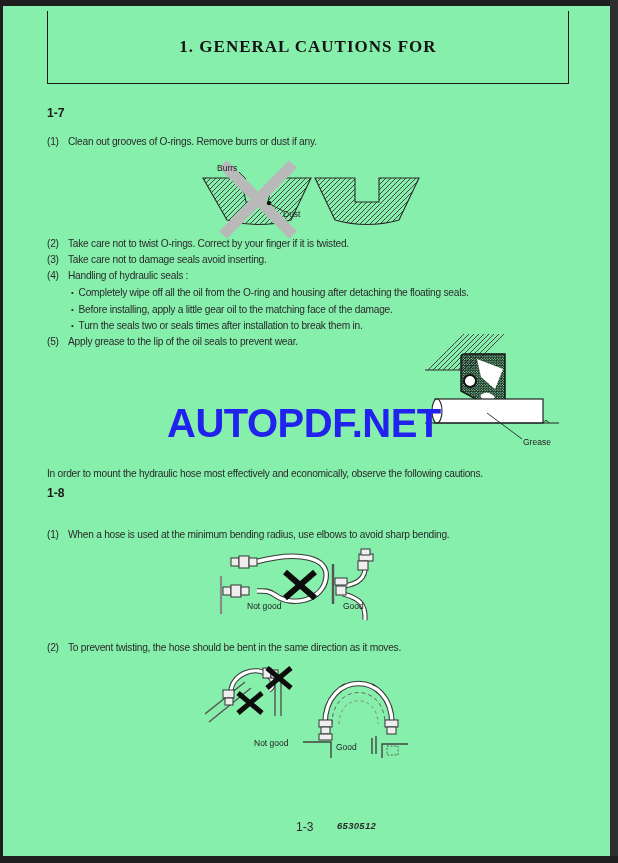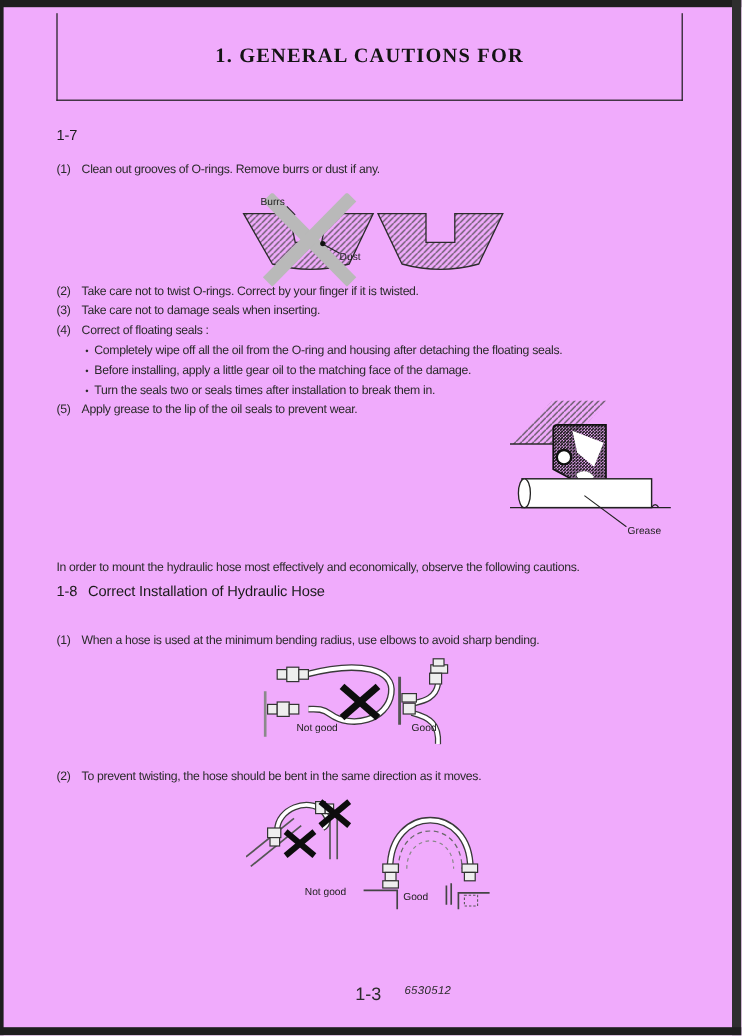--- a/index.html
+++ b/index.html
@@ -1,51 +1,51 @@
 <!DOCTYPE html>
 <html><head>
 <meta charset="utf-8">
 <style>
   html,body{margin:0;padding:0;background:#fff;}
-  .page{position:relative;width:618px;height:863px;background:#f0abfc;overflow:hidden;
+  .page{position:relative;width:618px;height:863px;background:#86efac;overflow:hidden;
         font-family:"Liberation Sans","DejaVu Sans",sans-serif;color:#262626;}
   
   .bar{position:absolute;background:#1e1e1e;}
   .bar-top{left:0;top:0;width:618px;height:6px;}
   .bar-bottom{left:0;bottom:0;width:618px;height:7px;}
   .bar-left{left:0;top:0;width:3px;height:863px;}
   .bar-right{right:0;top:0;width:8px;height:863px;background:#2e2e2e;}
   
   .headerbox{position:absolute;left:47px;top:11px;width:520px;height:72px;
              border-left:1.4px solid #1a1a1a;border-right:1.4px solid #1a1a1a;border-bottom:1.4px solid #1a1a1a;
              display:flex;flex-direction:column;justify-content:center;align-items:center;}
   .title-line{font-family:"Liberation Serif","DejaVu Serif",serif;font-size:17px;font-weight:600;
               letter-spacing:1px;line-height:22px;color:#141414;white-space:nowrap;}
   
-  .sec-head{position:absolute;left:47px;display:flex;font-weight:normal;font-size:12.2px;
-            color:#1b1b1b;white-space:nowrap;letter-spacing:-0.1px;}
+  .sec-head{position:absolute;left:47px;display:flex;font-weight:bold;font-size:12.2px;
+            color:#1b1b1b;white-space:nowrap;letter-spacing:-0.1px;flex-direction:column;}
   .sec-head .n{margin-right:9px;}
   
   .item{position:absolute;left:47px;display:flex;font-size:10.2px;letter-spacing:-0.25px;
         color:#2a2a2a;white-space:nowrap;}
   .item .n{width:21px;flex:none;}
   .sub{position:absolute;left:71px;display:flex;font-size:10.2px;letter-spacing:-0.25px;
        color:#2a2a2a;white-space:nowrap;}
   .sub .b{margin-right:5px;font-size:8px;line-height:12px;}
   .para{position:absolute;left:47px;font-size:10.2px;letter-spacing:-0.25px;color:#2a2a2a;white-space:nowrap;}
   
   .fig{position:absolute;}
   .fig text{font-family:"Liberation Sans","DejaVu Sans",sans-serif;fill:#222;}
   
   .watermark{position:absolute;left:167px;top:401px;font-size:40px;font-weight:600;
              letter-spacing:-0.5px;white-space:nowrap;}
   
-  .footer-page{position:absolute;left:296px;top:820px;font-size:15px;color:#2a2a2a;}
+  .footer-page{position:absolute;left:296px;top:820px;font-size:12px;color:#2a2a2a;}
   .footer-code{position:absolute;left:337px;top:820px;font-size:9.5px;color:#2a2a2a;
-               font-style:italic;font-weight:400;letter-spacing:0.3px;}
+               font-style:italic;font-weight:700;letter-spacing:0.3px;}
 </style>
 </head>
 <body>
 
 <div class="page">
 
   <div class="bar bar-top"></div>
   <div class="bar bar-left"></div>
   <div class="bar bar-right"></div>
   <div class="bar bar-bottom"></div>
@@ -87,25 +87,25 @@
 
     <path d="M122,17 L162,17 L162,41 L186,41 L186,17 L226,17 L206,59 Q174,68 142,59 Z" fill="url(#hatch)" stroke="#2b2b2b" stroke-width="1.1"></path>
   </svg>
 
   <div class="item" style="top:238px;">
     <span class="n">(2)</span>
     <span>Take care not to twist O-rings. Correct by your finger if it is twisted.</span>
   </div>
   <div class="item" style="top:254px;">
     <span class="n">(3)</span>
-    <span>Take care not to damage seals when inserting.</span>
+    <span>Take care not to damage seals avoid inserting.</span>
   </div>
   <div class="item" style="top:270px;">
     <span class="n">(4)</span>
-    <span>Correct of floating seals :</span>
+    <span>Handling of hydraulic seals :</span>
   </div>
   <div class="sub" style="top:287px;">
     <span class="b">•</span>
     <span>Completely wipe off all the oil from the O-ring and housing after detaching the floating seals.</span>
   </div>
   <div class="sub" style="top:304px;">
     <span class="b">•</span>
     <span>Before installing, apply a little gear oil to the matching face of the damage.</span>
   </div>
   <div class="sub" style="top:320px;">
@@ -129,24 +129,24 @@
 
     <rect x="10" y="66" width="108" height="24" fill="#ffffff" stroke="#222" stroke-width="1.2"></rect>
     <ellipse cx="12" cy="78" rx="5" ry="12" fill="#ffffff" stroke="#222" stroke-width="1.1"></ellipse>
     <line x1="0" y1="90" x2="134" y2="90" stroke="#222" stroke-width="1"></line>
     <path d="M118,90 q3,-5 6,0" fill="none" stroke="#222" stroke-width="0.9"></path>
 
     <line x1="62" y1="80" x2="97" y2="106" stroke="#222" stroke-width="0.9"></line>
     <text x="98" y="112" font-size="8.5">Grease</text>
   </svg>
 
+  <div class="watermark" style="color: rgb(34, 34, 238);">AUTOPDF.NET</div>
 
   <div class="sec-head" style="top:466px;margin-top:20px;">
     <span class="n">1-8</span>
-    <span>Correct Installation of Hydraulic Hose</span>
   </div>
   <div class="para" style="top:468px;">In order to mount the hydraulic hose most effectively and economically, observe the following cautions.</div>
   <div class="item" style="top:529px;">
     <span class="n">(1)</span>
     <span>When a hose is used at the minimum bending radius, use elbows to avoid sharp bending.</span>
   </div>
 
   <svg class="fig" style="left:205px;top:548px;" width="200" height="74" viewBox="0 0 200 74">
 
     <line x1="16" y1="28" x2="16" y2="66" stroke="#8a8a8a" stroke-width="2.2"></line>

